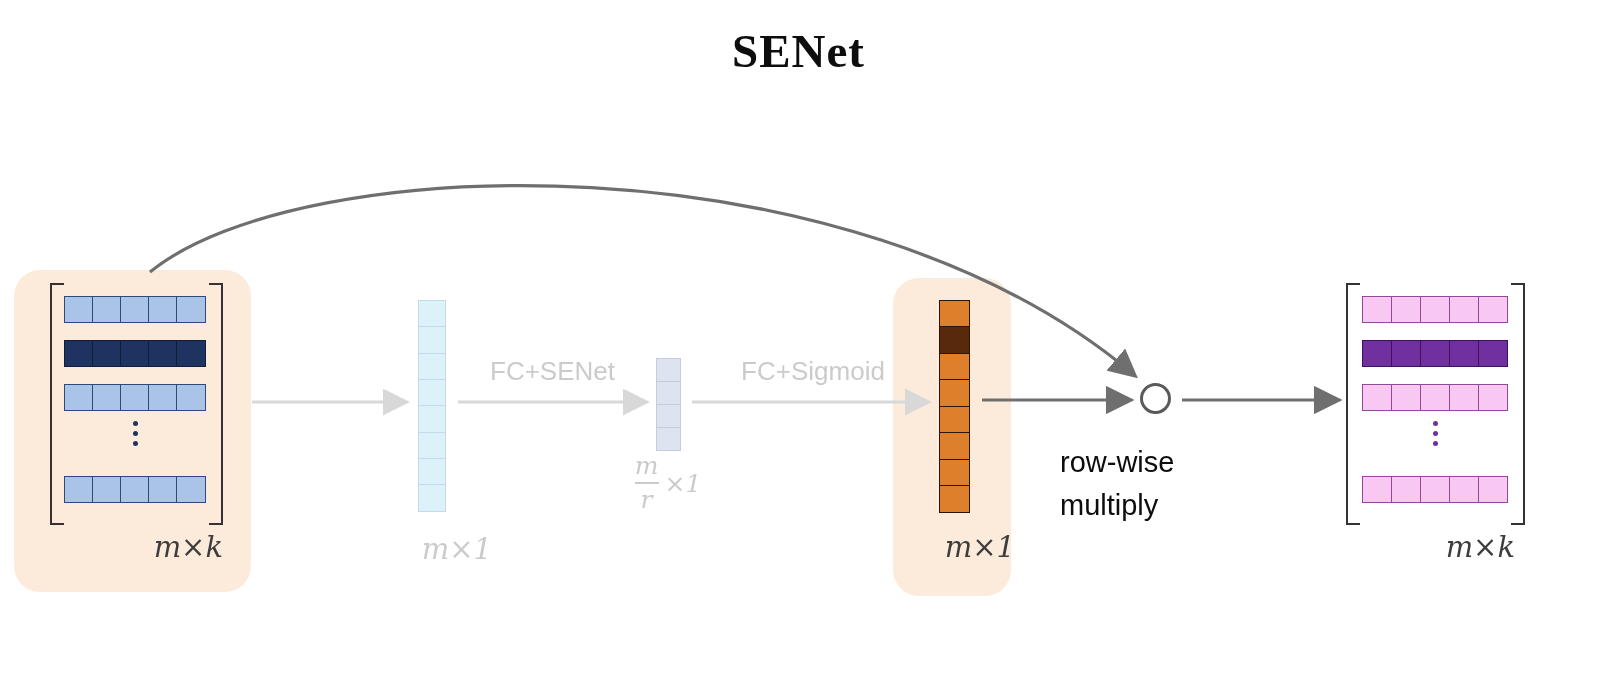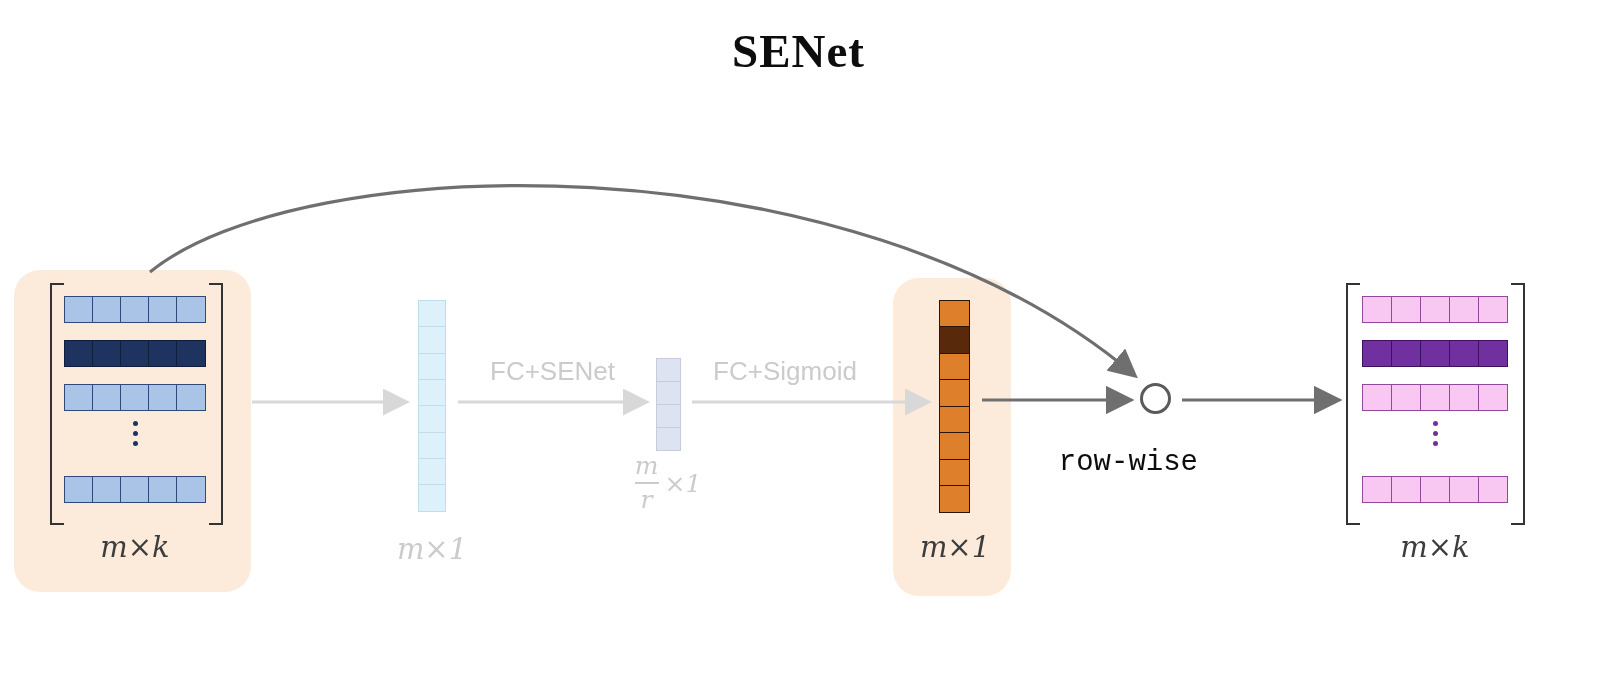--- a/index.html
+++ b/index.html
@@ -35,35 +35,35 @@
   .vcol .cell:first-child { margin-top:0; }
   .pooled     .cell { background:var(--faded-cyan);      border-color:var(--faded-cyan-border); }
   .bottleneck .cell { background:var(--bottleneck-fill); border-color:var(--bottleneck-border); }
   .excitation .cell { background:var(--orange);          border-color:var(--orange-border); }
   .excitation .cell:nth-child(2) { background:var(--dark-brown); }
 
   .dots { position:absolute; width:5px; height:5px; border-radius:50%; }
   .dots-navy   { background:var(--dark-navy); box-shadow:0 10px 0 var(--dark-navy), 0 20px 0 var(--dark-navy); }
   .dots-purple { background:var(--purple);    box-shadow:0 10px 0 var(--purple),    0 20px 0 var(--purple); }
 
-  .mlabel { position:absolute; text-align:center; font-family:"DejaVu Serif",serif;
+  .mlabel { position:absolute; text-align:right; font-family:"DejaVu Serif",serif;
             font-style:italic; font-size:29px; color:var(--label-dark); }
   .mlabel.faded { color:var(--faded-text); }
 
   .stage-label { position:absolute; text-align:center; font-size:26px; color:var(--faded-text); }
 
   .frac-label { position:absolute; display:flex; align-items:center; justify-content:center; gap:6px;
                 color:var(--faded-text); font-family:"DejaVu Serif",serif; font-style:italic; font-size:25px; }
   .frac { display:inline-flex; flex-direction:column; align-items:center; line-height:1.05; }
   .frac-line { width:24px; height:2px; background:var(--faded-text); margin:3px 0; }
 
   .mul-circle { position:absolute; left:1140px; top:383px; width:31px; height:31px;
                 border:3.5px solid var(--node-border); border-radius:50%; background:#fff; }
-  .mul-label { position:absolute; left:1008px; width:190px; text-align:right;
-               font-size:29px; color:var(--text);font-family:Liberation Mono, monospace; }
+  .mul-label { position:absolute; left:1060px; width:190px; text-align:left;
+               font-size:29px; color:var(--text); }
 </style>
 </head>
 <body>
 
 <div class="page">
 
   <div class="hl hl-input"></div>
   <div class="hl hl-excitation"></div>
 
   <svg class="arrows" viewBox="0 0 1597 698">
@@ -112,21 +112,21 @@
   <div class="row row-light" style="left:64px;top:476px;width:142px;">
       <div class="cell"></div>
       <div class="cell"></div>
       <div class="cell"></div>
       <div class="cell"></div>
       <div class="cell"></div>
     </div>
   <div class="mlabel" style="left:47px;top:530px;width:176px;">m×k</div>
 
   <div class="stage-label" style="left:465px;top:356px;width:175px;">FC+SENet</div>
-  <div class="stage-label" style="left:680px;top:356px;width:210px;">FC+Sigmoid</div>
+  <div class="stage-label" style="left:708px;top:356px;width:210px;">FC+Sigmoid</div>
 
   <div class="vcol pooled" style="left:418px;top:300px;width:28px;height:212px;">
       <div class="cell"></div>
       <div class="cell"></div>
       <div class="cell"></div>
       <div class="cell"></div>
       <div class="cell"></div>
       <div class="cell"></div>
       <div class="cell"></div>
       <div class="cell"></div>
@@ -155,20 +155,21 @@
       <div class="cell"></div>
       <div class="cell"></div>
       <div class="cell"></div>
       <div class="cell"></div>
       <div class="cell"></div>
     </div>
   <div class="mlabel" style="left:895px;top:530px;width:120px;">m×1</div>
 
   <div class="mul-circle"></div>
   <div class="mul-label" style="top:446px;">row-wise</div>
+  <div class="mul-label" style="top:489px;">multiply</div>
 
   <div class="bracket left" style="left:1346px;top:283px;"></div>
   <div class="bracket right" style="left:1511px;top:283px;"></div>
   <div class="row row-pink" style="left:1362px;top:296px;width:146px;">
       <div class="cell"></div>
       <div class="cell"></div>
       <div class="cell"></div>
       <div class="cell"></div>
       <div class="cell"></div>
     </div>

